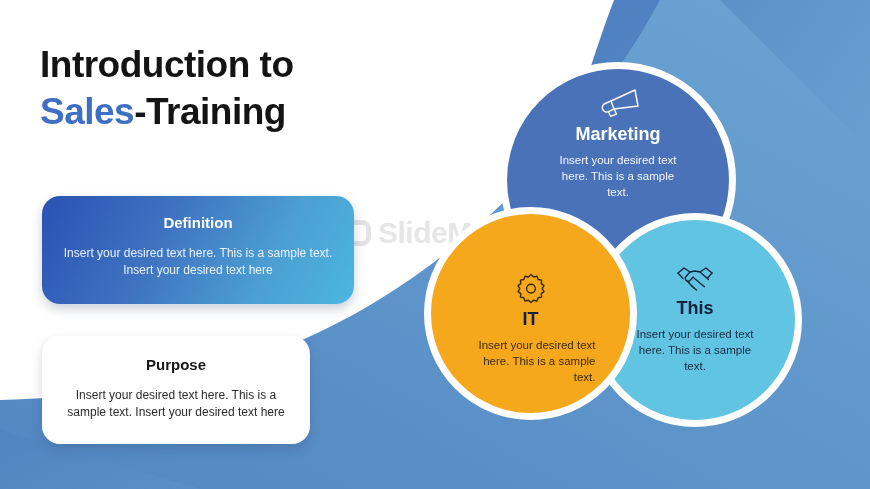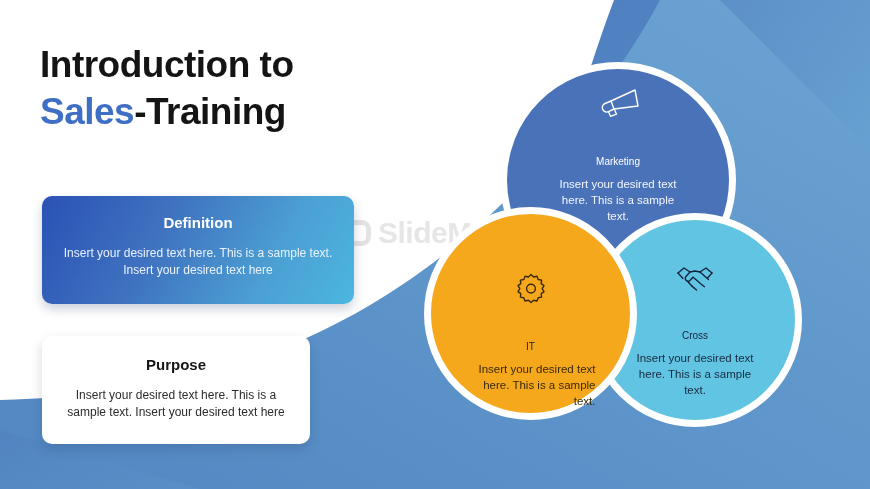--- a/index.html
+++ b/index.html
@@ -68,21 +68,21 @@
     letter-spacing: -0.5px;
     color: #141414;
     white-space: nowrap;
   }
   #title .accent { color: #3f6fc4; }
 
   
   .card {
     position: absolute;
     z-index: 10;
-    border-radius: 10px;
+    border-radius: 18px;
     box-sizing: border-box;
     text-align: center;
   }
   #card-definition {
     left: 42px;
     top: 196px;
     width: 312px;
     height: 108px;
     background: linear-gradient(118deg, #2a52b5 0%, #3f73c0 38%, #4c9fd3 72%, #4bb6e0 100%);
     box-shadow: 0 5px 11px rgba(20,40,80,0.22);
@@ -151,25 +151,24 @@
     display: flex;
     flex-direction: column;
     align-items: center;
   }
   #circle-marketing .circle-inner { top: 18px; }
   #circle-sales .circle-inner     { top: 45px; }
   #circle-it .circle-inner        { top: 58px; text-align: right; }
 
   .circle-icon { line-height: 0; margin-bottom: 6px; }
   .circle-title {
-    font-size: 10px;
-    font-weight: normal;
+    font-size: 18px;
+    font-weight: bold;
     line-height: 1;
     margin-bottom: 9px;
-    margin-top: 32px;
   }
   .circle-body {
     font-size: 11.5px;
     line-height: 1.4;
     width: 130px;
   }
   #circle-marketing .circle-title { color: #ffffff; }
   #circle-marketing .circle-body  { color: #f2f6fc; }
   #circle-sales .circle-title,
   #circle-it .circle-title  { color: #14213d; }
@@ -268,21 +267,21 @@
             <path d="M18 12.3 L22 15.6 L26 19 L29.5 21.7"></path>
             <path d="M12.2 16.2 L14.6 18.3"></path>
             <path d="M14.2 18.6 L17 20.8"></path>
             <path d="M16.4 20.9 L19.4 23"></path>
             <path d="M19 23.1 L21.6 25"></path>
             <path d="M25 7 L29.5 11 L33.5 14.6"></path>
             <path d="M3 8 L8 13.5"></path>
             <path d="M37 8 L32.5 13"></path>
           </svg>
         </div>
-        <div class="circle-title">Cross</div>
+        <div class="circle-title">This</div>
         <div class="circle-body">Insert your desired text here. This is a sample text.</div>
       </div>
     </div>
 
     <div class="circle" id="circle-it">
       <div class="circle-inner">
         <div class="circle-icon">
           <svg width="32" height="32" viewBox="0 0 32 32" fill="none" stroke="#3a2a06" stroke-width="1.4" stroke-linejoin="round" stroke-linecap="round">
             <path d="M16 2.6 L18.6 5 L22 4.2 L23.2 7.5 L26.6 8.1 L26.2 11.6
                      L29 13.6 L27.2 16.6 L29 19.6 L26.2 21.6 L26.6 25.1

